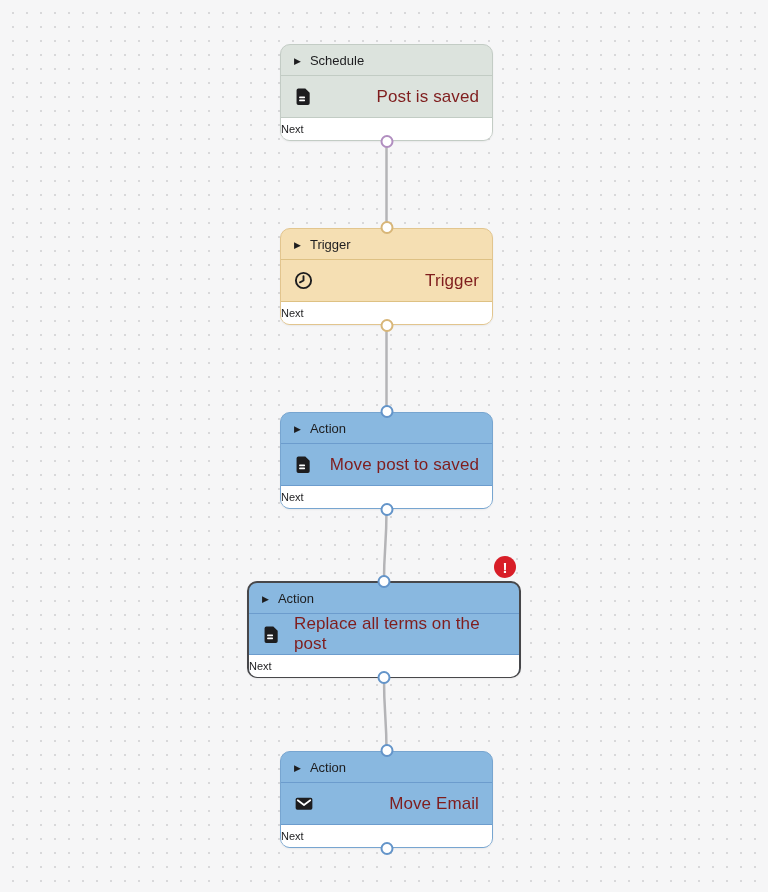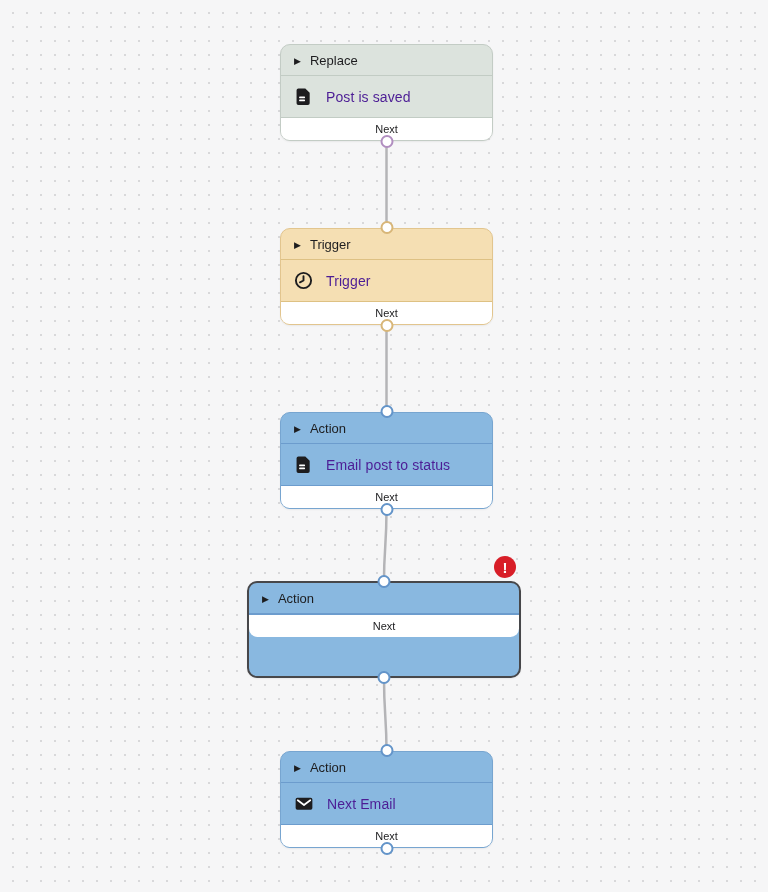--- a/index.html
+++ b/index.html
@@ -44,34 +44,35 @@
     line-height: 1;
     color: #1d1d1f;
     transform: translateY(0.5px);
   }
   .node-body {
     flex: 1 1 auto;
     display: flex;
     align-items: center;
     gap: 13px;
     padding: 0 13px;
-    font-size: 14px;
+    font-size: 17px;
     font-weight: 500;
-    color: #4c1d95;
+    color: #7f1d1d;
     letter-spacing: 0.1px;
+    justify-content: space-between;
   }
   .node-icon { display: flex; align-items: center; }
   .node-footer {
     flex: 0 0 23px;
     background: #ffffff;
     border-top: 1px solid var(--divider, #ccc);
     border-radius: 0 0 8.5px 8.5px;
     display: flex;
     align-items: center;
-    justify-content: center;
+    justify-content: flex-start;
     font-size: 11px;
     color: #1d1d1f;
   }
   .port {
     position: absolute;
     left: 50%;
     transform: translateX(-50%);
     width: 13px;
     height: 13px;
     border-radius: 50%;
@@ -106,21 +107,21 @@
 <svg class="wires" aria-hidden="true">
   <path class="wire" d="M386.5 141 L386.5 228" stroke="#b4b4b7"></path>
   <path class="wire" d="M386.5 325 L386.5 412" stroke="#b4b4b7"></path>
   <path class="wire" d="M386.5 509 C386.5 546 384 548 384 581" stroke="#b4b4b7"></path>
   <path class="wire" d="M384 678 C384 715 386.5 717 386.5 751" stroke="#b4b4b7"></path>
 </svg>
 
 <div class="node" style="left: 280px; top: 44px; width: 213px; height: 97px; --bg: #dce3dd; --border: #c3ccc5; --divider: #c2ccc4; --port: #b18ec0;">
   <div class="node-header">
     <span class="collapse-icon">▶</span>
-    <span>Replace</span>
+    <span>Schedule</span>
   </div>
   <div class="node-body">
     <span class="node-icon">
       <svg width="19" height="19" viewBox="0 0 20 20">
         <path fill="#1d1d1f" d="M4.6 1.5h7.3l4.6 4.6v11a1.9 1.9 0 0 1-1.9 1.9H4.6a1.9 1.9 0 0 1-1.9-1.9V3.4a1.9 1.9 0 0 1 1.9-1.9z"></path>
         <rect x="5.4" y="10" width="6.2" height="1.8" rx="0.5" fill="#fff"></rect>
         <rect x="5.4" y="13.2" width="6.2" height="1.8" rx="0.5" fill="#fff"></rect>
       </svg>
     </span>
     <span>Post is saved</span>
@@ -158,33 +159,43 @@
     <span>Action</span>
   </div>
   <div class="node-body">
     <span class="node-icon">
       <svg width="19" height="19" viewBox="0 0 20 20">
         <path fill="#1d1d1f" d="M4.6 1.5h7.3l4.6 4.6v11a1.9 1.9 0 0 1-1.9 1.9H4.6a1.9 1.9 0 0 1-1.9-1.9V3.4a1.9 1.9 0 0 1 1.9-1.9z"></path>
         <rect x="5.4" y="10" width="6.2" height="1.8" rx="0.5" fill="#fff"></rect>
         <rect x="5.4" y="13.2" width="6.2" height="1.8" rx="0.5" fill="#fff"></rect>
       </svg>
     </span>
-    <span>Email post to status</span>
+    <span>Move post to saved</span>
   </div>
   <div class="node-footer">
     <span>Next</span>
   </div>
   <span class="port top"></span>
   <span class="port bottom"></span>
 </div>
 
 <div class="node selected" style="left: 247px; top: 581px; width: 274px; height: 97px; --bg: #89b8e0; --border: #47474a; --divider: #6c9ccd; --port: #6394c9;">
   <div class="node-header">
     <span class="collapse-icon">▶</span>
     <span>Action</span>
+  </div>
+  <div class="node-body">
+    <span class="node-icon">
+      <svg width="19" height="19" viewBox="0 0 20 20">
+        <path fill="#1d1d1f" d="M4.6 1.5h7.3l4.6 4.6v11a1.9 1.9 0 0 1-1.9 1.9H4.6a1.9 1.9 0 0 1-1.9-1.9V3.4a1.9 1.9 0 0 1 1.9-1.9z"></path>
+        <rect x="5.4" y="10" width="6.2" height="1.8" rx="0.5" fill="#fff"></rect>
+        <rect x="5.4" y="13.2" width="6.2" height="1.8" rx="0.5" fill="#fff"></rect>
+      </svg>
+    </span>
+    <span>Replace all terms on the post</span>
   </div>
   <div class="node-footer">
     <span>Next</span>
   </div>
   <span class="port top"></span>
   <span class="port bottom"></span>
   <span class="error-badge" style="background: rgb(216, 30, 40);">!</span>
 </div>
 
 <div class="node" style="left: 280px; top: 751px; width: 213px; height: 97px; --bg: #89b8e0; --border: #77a5d0; --divider: #6c9ccd; --port: #6394c9;">
@@ -192,20 +203,20 @@
     <span class="collapse-icon">▶</span>
     <span>Action</span>
   </div>
   <div class="node-body">
     <span class="node-icon">
       <svg width="20" height="19" viewBox="0 0 20 20">
         <rect x="1.2" y="4" width="17.6" height="12.6" rx="1.8" fill="#1d1d1f"></rect>
         <path d="M3.4 6.6 L10 11.6 L16.6 6.6" stroke="#fff" stroke-width="1.8" fill="none" stroke-linecap="round" stroke-linejoin="round"></path>
       </svg>
     </span>
-    <span>Next Email</span>
+    <span>Move Email</span>
   </div>
   <div class="node-footer">
     <span>Next</span>
   </div>
   <span class="port top"></span>
   <span class="port bottom"></span>
 </div>
 
 </body></html>

